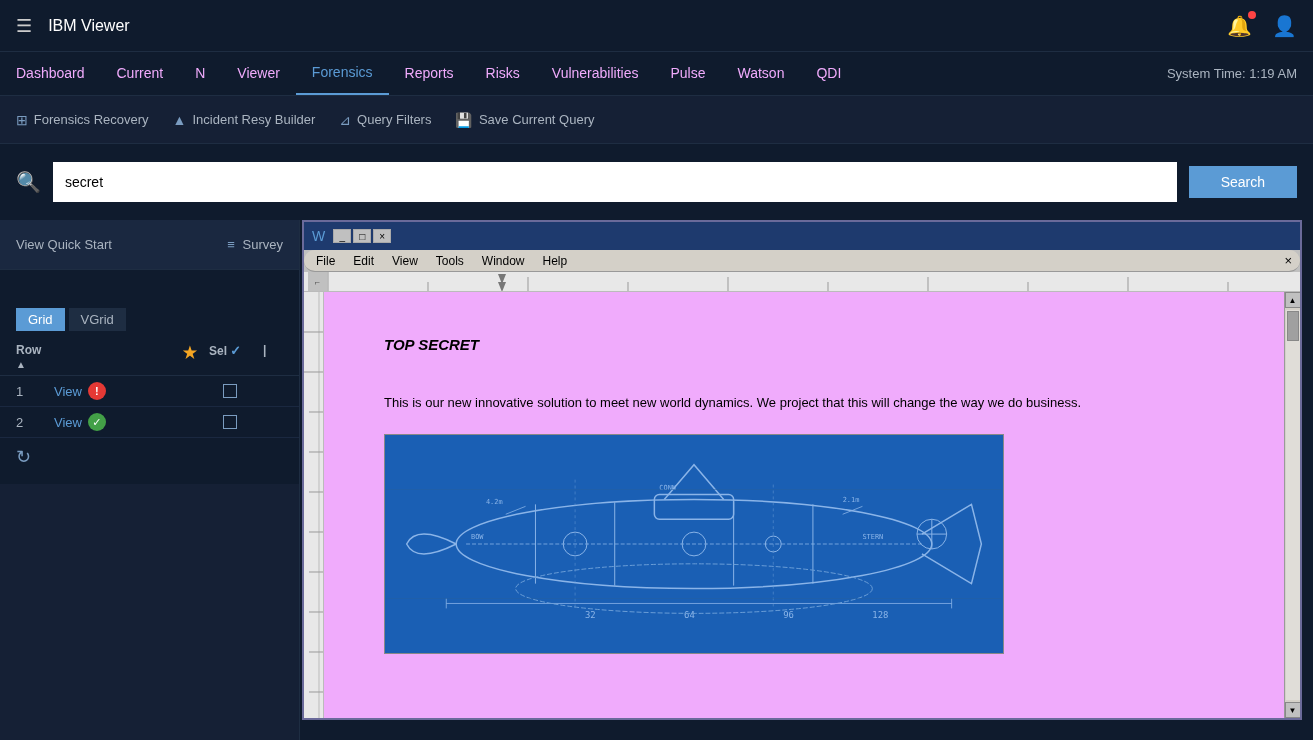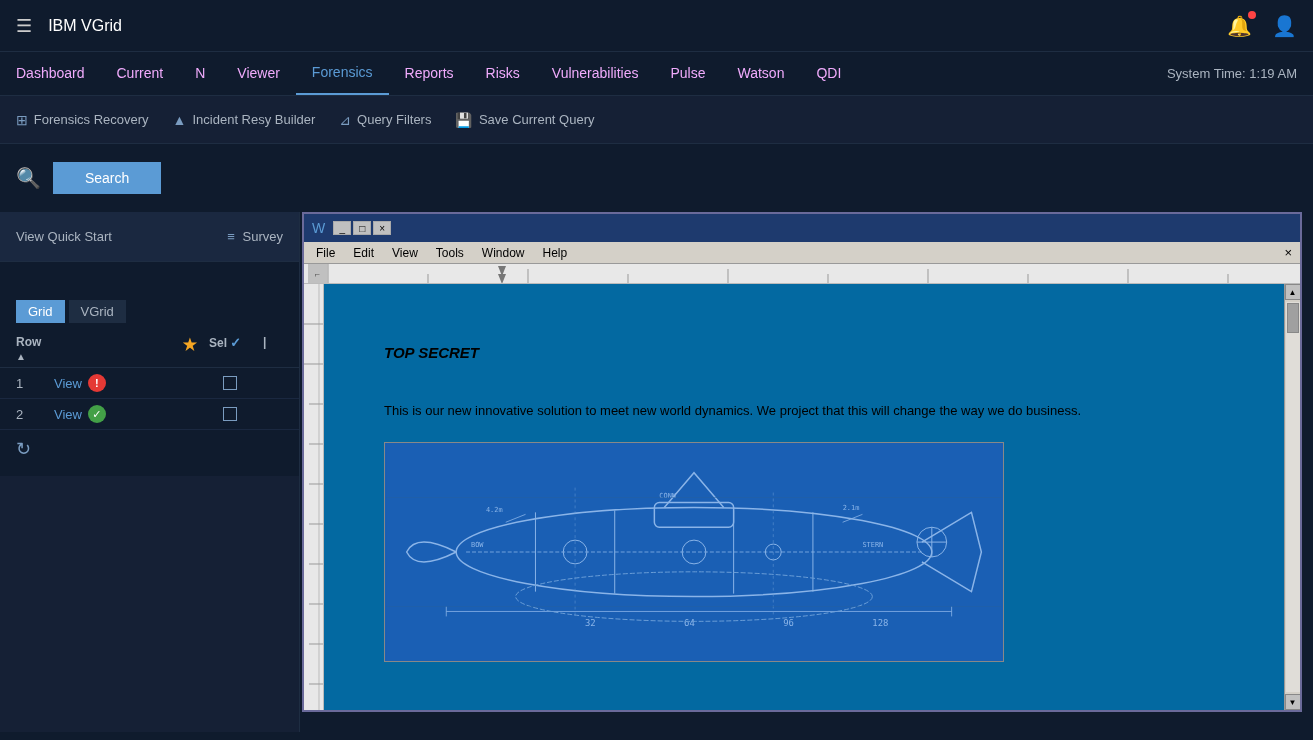--- a/index.html
+++ b/index.html
@@ -327,20 +327,21 @@
       color: #000;
     }
     .word-menu-bar {
       background: #d4d0c8;
       height: 22px;
       display: flex;
       align-items: center;
       padding: 0 4px;
       border-bottom: 1px solid #999;
       gap: 2px;
+      border-radius: 11px;
     }
     .word-menu-item {
       padding: 0 8px;
       font-size: 12px;
       color: #000;
       cursor: pointer;
       height: 20px;
       display: flex;
       align-items: center;
     }
@@ -378,22 +379,22 @@
     .ruler-vertical {
       width: 20px;
       background: #e8e8e8;
       border-right: 1px solid #bbb;
       font-size: 8px;
       color: #666;
       overflow: hidden;
     }
     .word-content-area {
       flex: 1;
-      background: #0369a1;
-      padding: 30px 60px;
+      background: #f0abfc;
+      padding: 14px 60px;
       overflow: auto;
       position: relative;
     }
     .word-scrollbar {
       width: 16px;
       background: #d4d0c8;
       border-left: 1px solid #999;
       display: flex;
       flex-direction: column;
       align-items: center;
@@ -450,21 +451,21 @@
     .blueprint-svg {
       width: 100%;
       height: 100%;
     }
   </style>
 </head>
 <body>
 
 <div class="top-bar">
   <span class="hamburger">☰</span>
-  <span class="app-title">IBM VGrid</span>
+  <span class="app-title">IBM Viewer</span>
   <div class="top-bar-icons">
     <div class="bell-icon-wrap">
       <span class="bell-icon">🔔</span>
       <span class="bell-badge"></span>
     </div>
     <span class="user-icon">👤</span>
   </div>
 </div>
 
 <div class="nav-menu">
@@ -496,20 +497,21 @@
     <span>Query Filters</span>
   </div>
   <div class="sub-nav-item">
     <span class="sub-nav-icon">💾</span>
     <span>Save Current Query</span>
   </div>
 </div>
 
 <div class="search-bar">
   <span class="search-icon">🔍</span>
+  <input class="search-input" type="text" value="secret" placeholder="search" style="">
   <button class="search-btn">Search</button>
 </div>
 
 <div class="content-area">
 
   <div class="left-panel">
     <div class="quick-start-bar">
       <span style="font-size:13px;color:#aab4c0;cursor:pointer;">View Quick Start</span>
       <span class="survey-label">
         <span class="survey-icon">≡</span>

